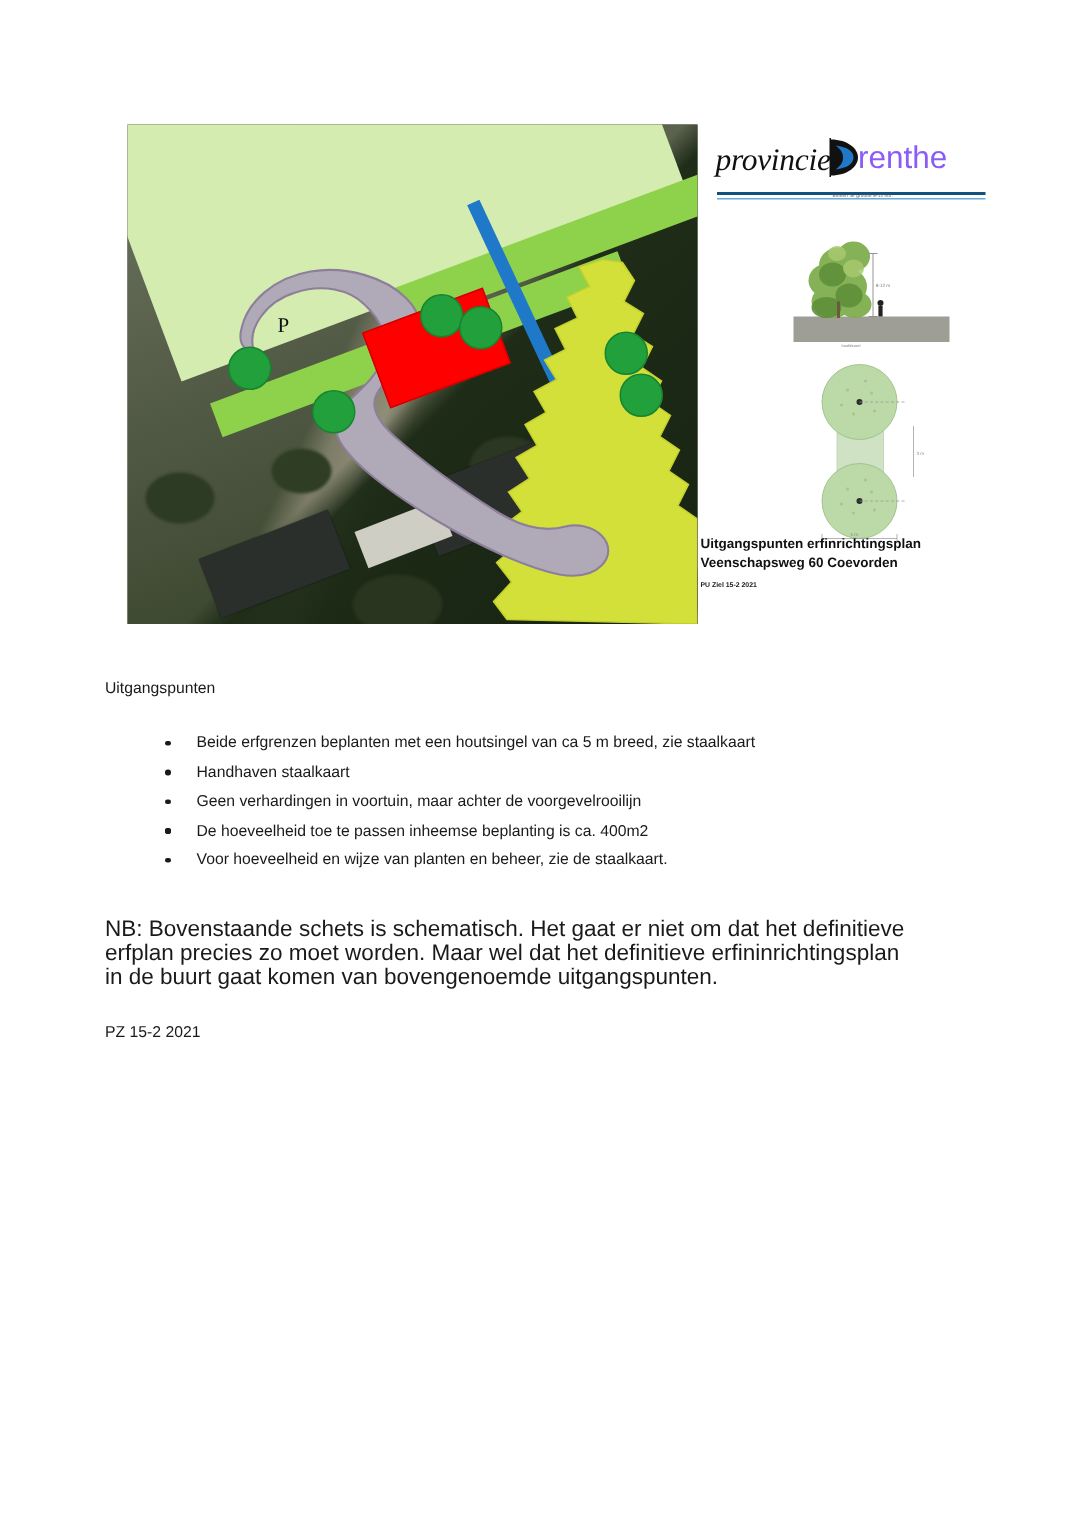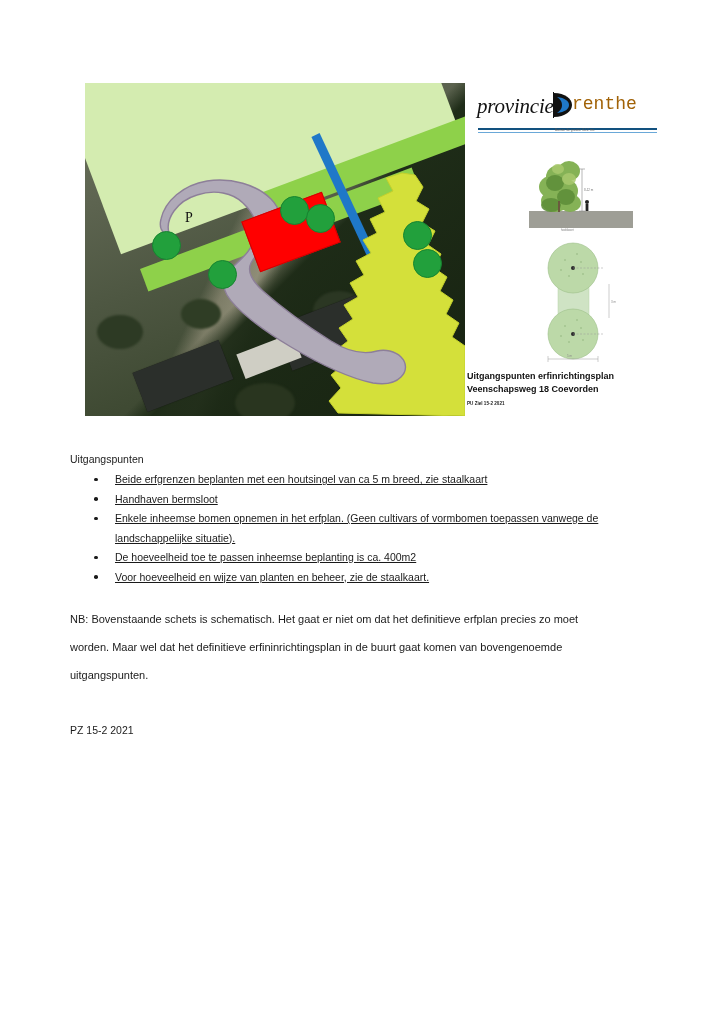--- a/index.html
+++ b/index.html
@@ -188,23 +188,23 @@
     position: absolute;
     left: 74px;
     top: 2px;
     width: 22px;
     height: 30px;
   }
   .logo-rest {
     position: absolute;
     left: 95px;
     top: 6px;
-    font-family: Liberation Mono, monospace;
-    font-size: 18px;
-    color: #a16207;
+    font-family: Liberation Sans, sans-serif;
+    font-size: 21px;
+    color: #8b5cf6;
     white-space: nowrap;
   }
   .rule-dark {
     position: absolute;
     left: 1px;
     top: 40px;
     width: 179px;
     height: 2px;
     background: #12517f;
   }
@@ -273,50 +273,49 @@
     top: 448px;
     width: 560px;
   }
   .heading {
     font-size: 10.5px;
     line-height: 22px;
     color: #1a1a1a;
   }
   ul.bullets {
     list-style: none;
-    margin: 0;
+    margin: 16px;
     padding: 0;
-    text-decoration: underline;
   }
   ul.bullets li {
     position: relative;
     font-size: 10.5px;
     line-height: 19.5px;
     color: #1a1a1a;
     padding-left: 45px;
     margin: 0;
   }
   ul.bullets li .dot {
     position: absolute;
     left: 24px;
     top: 7.5px;
     width: 3.6px;
     height: 3.6px;
     background: #1a1a1a;
     border-radius: 50%;
   }
   .para {
-    margin-top: 18px;
-    font-size: 11px;
-    line-height: 28px;
+    margin-top: 28px;
+    font-size: 15px;
+    line-height: 16px;
     color: #1a1a1a;
     width: 536px;
   }
   .signoff {
-    margin-top: 32px;
+    margin-top: 19px;
     font-size: 10.5px;
     line-height: 19px;
     color: #1a1a1a;
   }
 </style>
 </head>
 <body>
 
 <div class="page">
 
@@ -463,45 +462,48 @@
           <line x1="84" y1="46" x2="84" y2="80" stroke="#999" stroke-width="0.5"></line>
           <text x="86" y="65" font-family="Liberation Sans, sans-serif" font-size="3" fill="#888">3 m</text>
 
           <line x1="23" y1="121" x2="73" y2="121" stroke="#999" stroke-width="0.5"></line>
           <line x1="23" y1="118" x2="23" y2="124" stroke="#999" stroke-width="0.5"></line>
           <line x1="73" y1="118" x2="73" y2="124" stroke="#999" stroke-width="0.5"></line>
           <text x="42" y="119" font-family="Liberation Sans, sans-serif" font-size="3" fill="#888">5 m</text>
         </svg>
       </div>
 
-      <div class="caption" style="left:2px;top:287px;">
+      <div class="caption" style="left:2px;top:273px;">
         <div class="caption-line">Uitgangspunten erfinrichtingsplan</div>
-        <div class="caption-line">Veenschapsweg 18 Coevorden</div>
+        <div class="caption-line">Veenschapsweg 60 Coevorden</div>
         <div class="caption-date">PU Ziel 15-2 2021</div>
       </div>
 
     </div>
   </div>
 
   <div class="body">
 
     <div class="heading">Uitgangspunten</div>
 
     <ul class="bullets">
       <li>
         <span class="dot"></span>
         <span>Beide erfgrenzen beplanten met een houtsingel van ca 5 m breed, zie staalkaart</span>
       </li>
       <li>
         <span class="dot"></span>
-        <span>Handhaven bermsloot</span>
+        <span>Handhaven staalkaart</span>
       </li>
       <li>
         <span class="dot"></span>
-        <span>Enkele inheemse bomen opnemen in het erfplan. (Geen cultivars of vormbomen toepassen vanwege de landschappelijke situatie).</span>
+        <span>Geen verhardingen in voortuin, maar achter de voorgevelrooilijn</span>
+      </li>
+      <li>
+        <span class="dot"></span>
       </li>
       <li>
         <span class="dot"></span>
         <span>De hoeveelheid toe te passen inheemse beplanting is ca. 400m2</span>
       </li>
       <li>
         <span class="dot"></span>
         <span>Voor hoeveelheid en wijze van planten en beheer, zie de staalkaart.</span>
       </li>
     </ul>

